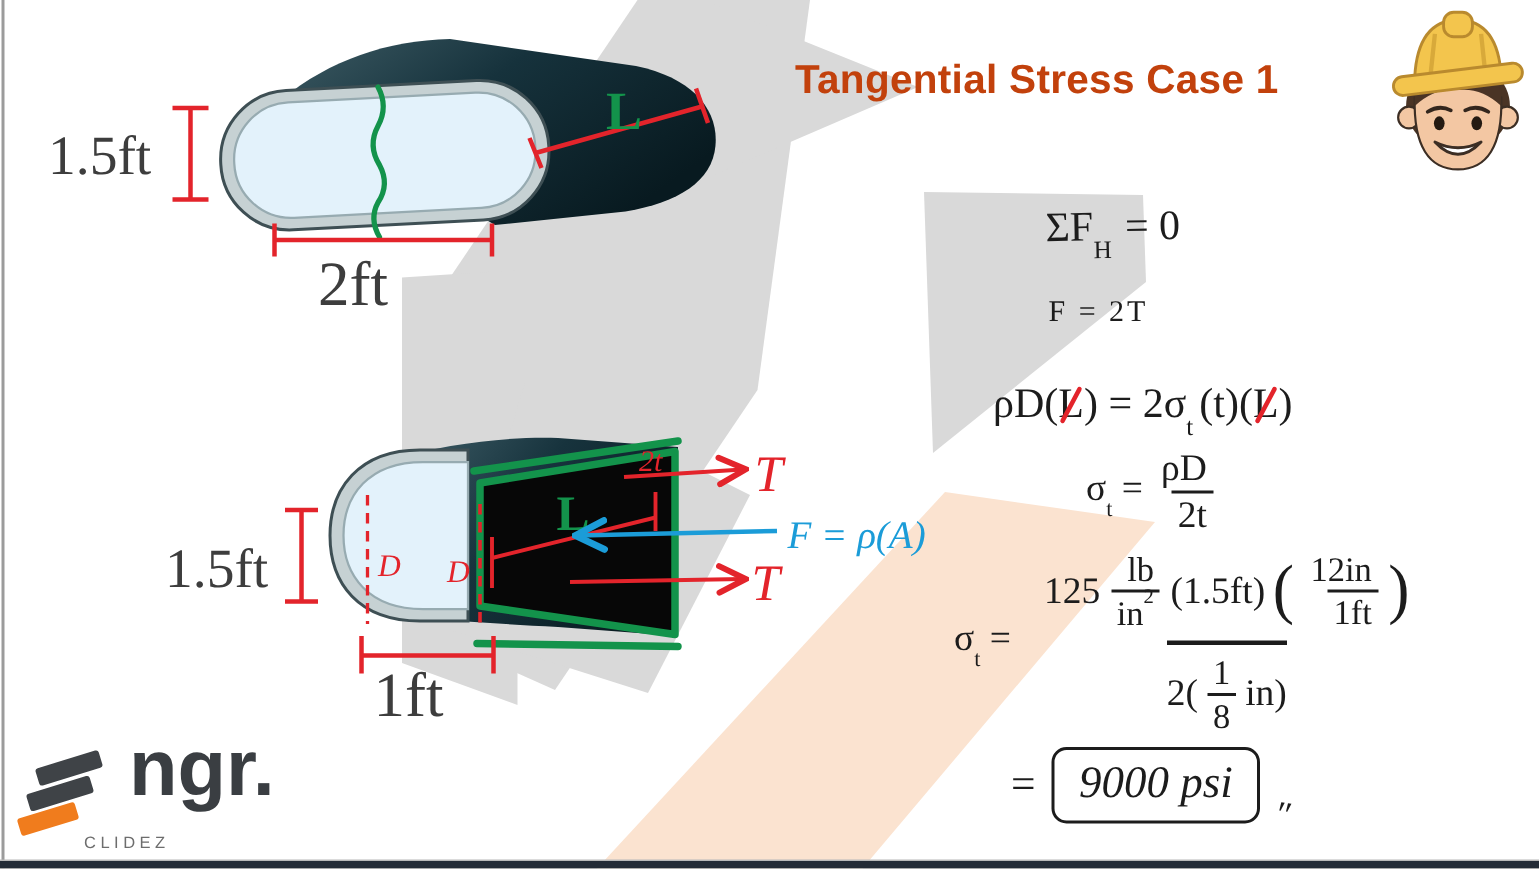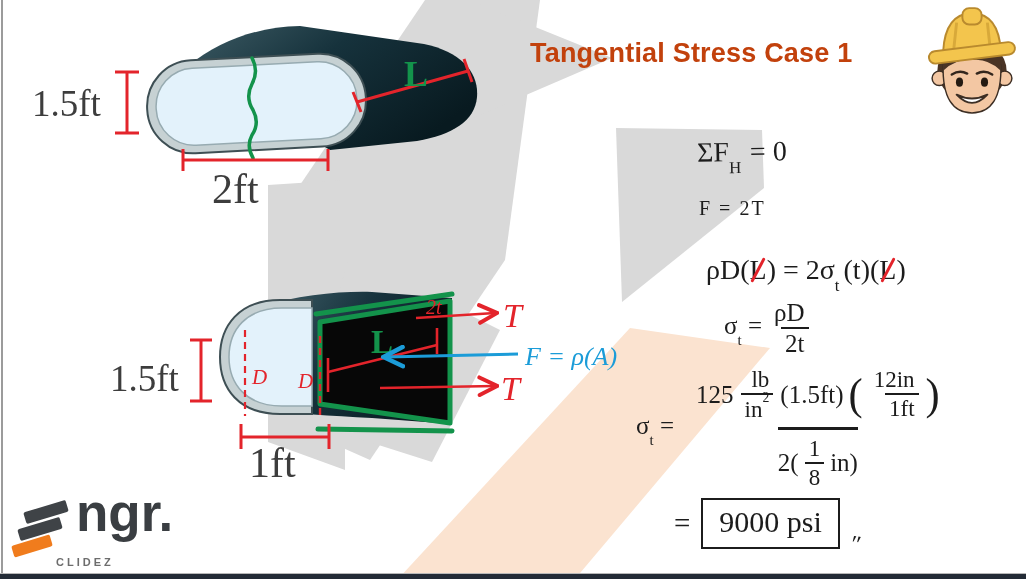--- a/index.html
+++ b/index.html
@@ -18,56 +18,56 @@
   }
   .eq{
     position:absolute; color:#1c1c1c; font-family:cursive;
     white-space:nowrap; line-height:1.15;
   }
   .eq sub{font-size:0.6em; position:relative; top:0.35em; font-family:cursive;}
   .eq sup{font-size:0.6em; position:relative; top:-0.45em;}
   .eq1{left:697px; top:136px; font-size:28px; transform:rotate(-1deg);}
   .eq1 sub{margin-right:9px;}
   .eq2{left:699px; top:197px; font-size:20px; letter-spacing:2px;}
-  .eq3{left:662px; top:254px; font-size:28px;margin-left:44px;}
+  .eq3{left:662px; top:254px; font-size:28px;}
   .eq3 sub{margin-right:4px;}
   .eq4{left:724px; top:300px; font-size:25px; display:flex; align-items:center; gap:8px;}
   .eq5{left:636px; top:368px; font-size:25px; display:flex; align-items:center; gap:12px;}
   .result{left:674px; top:498px; font-size:29px; display:flex; align-items:center; gap:11px;}
 
   .struck{position:relative; display:inline-block;}
   .struck::after{
     content:""; position:absolute; left:50%; top:50%; width:27px; height:3px;
     background:#e3242b; border-radius:2px;
     transform:translate(-50%,-50%) rotate(-62deg);
   }
   .frac{display:inline-flex; flex-direction:column; align-items:flex-end; vertical-align:middle; line-height:1;}
   .frac .fn{padding:0 4px 2px;}
   .frac .fd{border-top:2.5px solid #1c1c1c; padding:2px 4px 0;}
   .frac.small{font-size:0.92em; margin:0 2px;}
   .bigfrac{display:inline-flex; flex-direction:column; align-items:center; line-height:1;}
   .bigfrac .bfn{display:flex; align-items:center; gap:5px; padding:0 10px 6px;}
   .bigfrac .bfd{border-top:3px solid #1c1c1c; display:flex; align-items:center; gap:4px; padding:7px 0 0;}
   .paren{font-size:1.7em; font-weight:400; transform:scaleY(1.05); display:inline-block;}
-  .answer-box{border:2.5px solid #1c1c1c; border-radius:0; padding:5px 16px 7px; font-size:30px;}
+  .answer-box{border:2.5px solid #1c1c1c; border-radius:10px; padding:5px 16px 7px; font-size:30px;font-style:italic;}
   .tick-mark{font-size:24px; align-self:flex-end; transform:translateY(10px) rotate(8deg);}
 
   
   .logo{position:absolute; left:10px; top:494px; width:210px; height:82px;}
   .logo .bar{position:absolute; height:12px; border-radius:2px; background:#3f4347;}
   .logo .b1{left:14px; top:12px; width:44px; transform:rotate(-17deg);}
   .logo .b2{left:8px;  top:29px; width:44px; transform:rotate(-17deg);}
   .logo .b3{left:2px;  top:46px; width:40px; transform:rotate(-17deg); background:#f07c1d;}
   .logo-text{
-    position:absolute; left:66px; top:-12px; font-size:53px; font-weight:700;
+    position:absolute; left:76px; top:-12px; font-size:53px; font-weight:700;
     color:#3a3e42; letter-spacing:0px; font-family:"Liberation Sans",sans-serif;
   }
   .logo-sub{
     position:absolute; left:46px; top:62px; font-size:11px; letter-spacing:3px;
-    color:#6d6d6d; font-weight:700;
+    color:#6d6d6d; font-weight:400;
   }
 
   
   .left-edge{position:absolute; left:1px; top:0; width:2px; height:579px; background:#9b9b9b;}
   .bottom-line{position:absolute; left:0; top:573px; width:1026px; height:1px; background:#b8b8b8;}
   .bottom-bar{position:absolute; left:0; top:574px; width:1026px; height:5px; background:#232b36;}
 
   
   .dim{font-family:"Liberation Serif",serif; fill:#3d3d3d;}
   .glabel{font-family:"Liberation Serif",serif; font-weight:700; fill:#13934b;}

